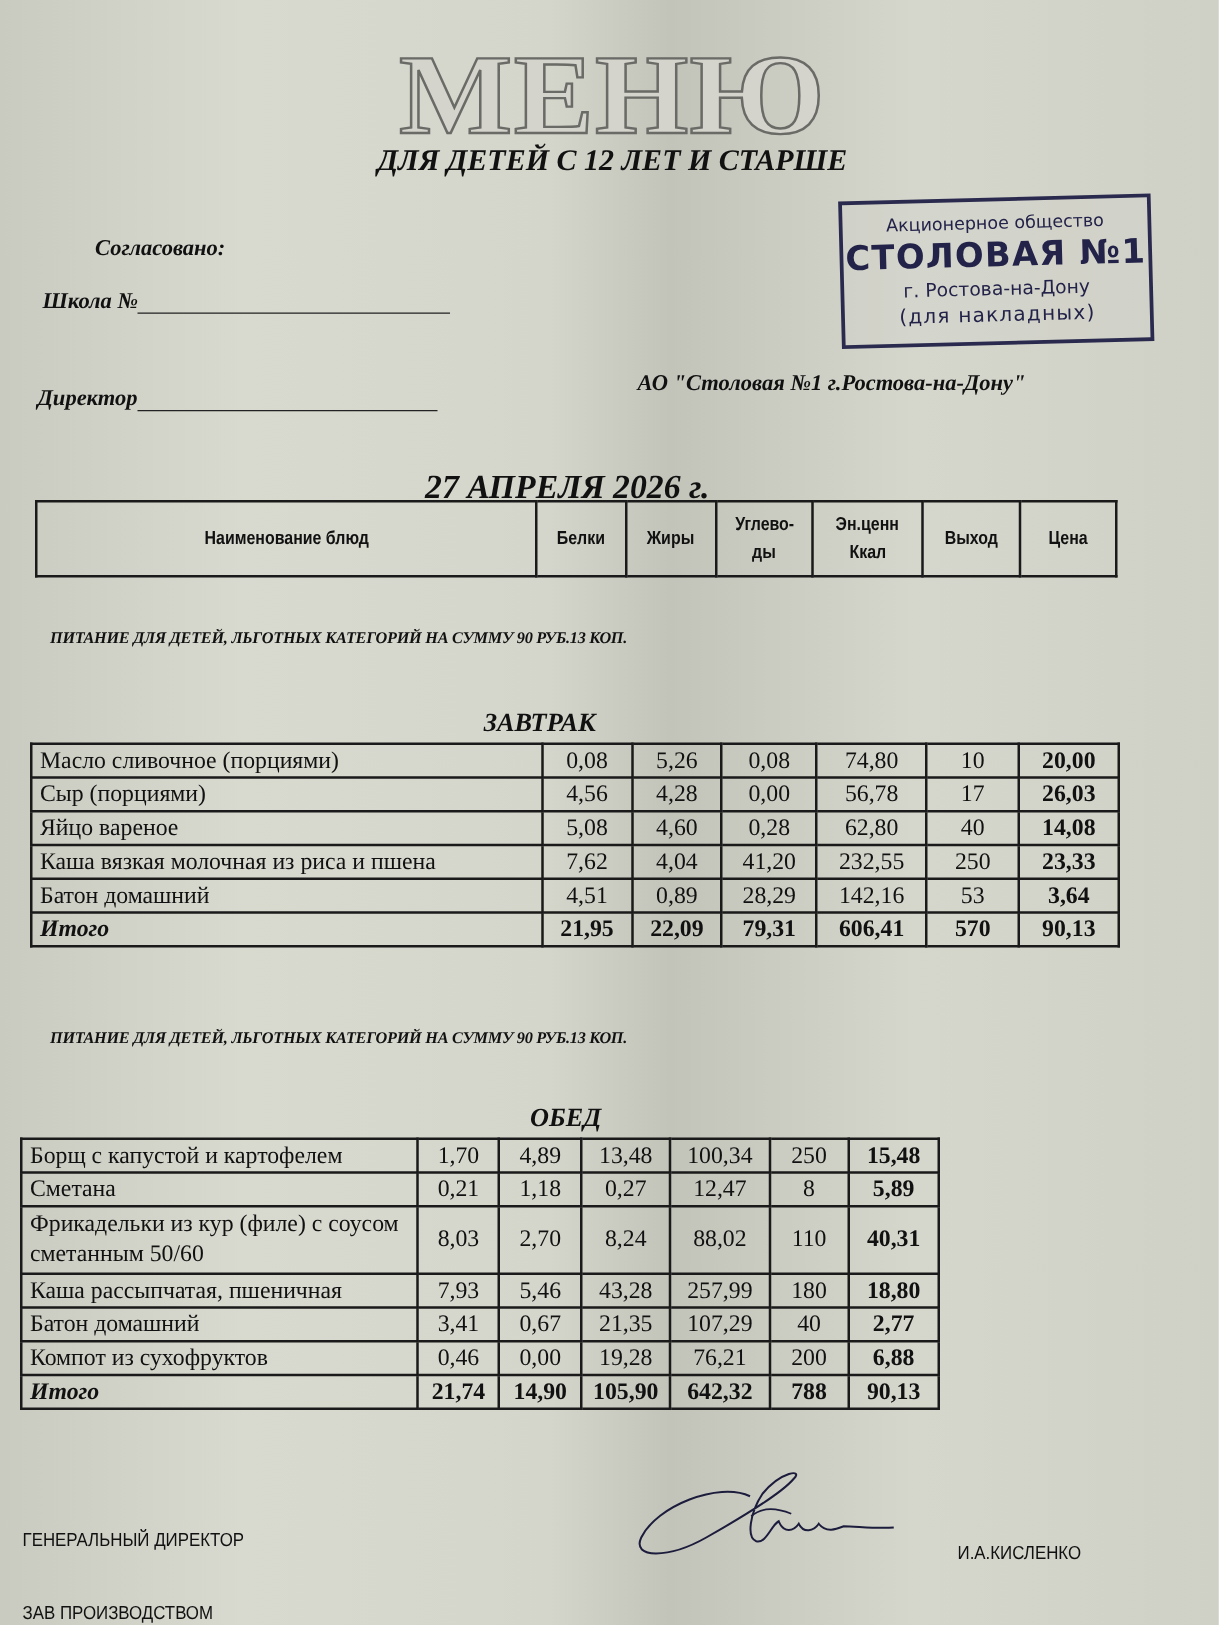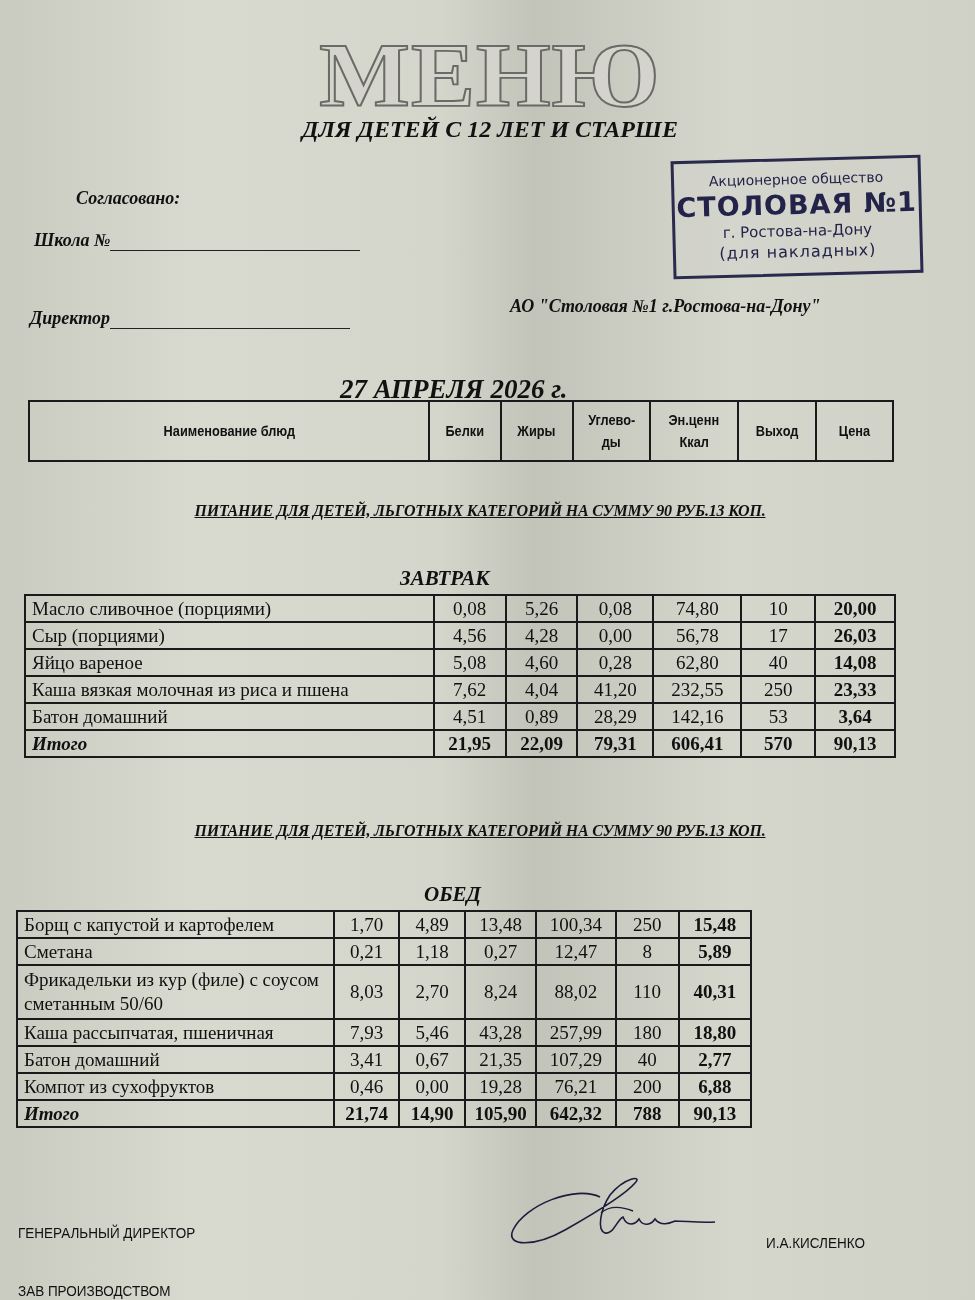--- a/index.html
+++ b/index.html
@@ -29,22 +29,22 @@
   .stamp .s2 { font-size: 27px; font-weight: bold; letter-spacing: 1px; margin-top: 2px; }
   .stamp .s3 { font-size: 15px; margin-top: 2px; }
   .stamp .s4 { font-size: 16px; margin-top: 2px; letter-spacing: 1px; }
   .org { left: 510px; top: 296px; font-size: 18px; font-style: italic; font-weight: bold; }
   .date { left: 340px; top: 362px; font-size: 27px; font-style: italic; font-weight: bold; margin-top: 12px; }
   table { border-collapse: collapse; position: absolute; }
   td, th { border: 2px solid #1a1a1a; padding: 0 4px; }
   .hdr th { font-size: 15px; font-weight: bold; text-align: center; line-height: 22px;
     font-family: "Liberation Sans", sans-serif; transform-origin: center; }
   .hdr th span { display: inline-block; transform: scaleX(0.85); }
-  .section-note { left: 40px; width: 880px; text-align: center; font-size: 16px; font-weight: bold;
-    font-style: italic; letter-spacing: -0.2px; text-decoration: underline; }
+  .section-note { left: 40px; width: 880px; font-size: 13px; font-weight: bold;
+    font-style: italic; letter-spacing: -0.2px; }
   .meal-title { font-size: 21px; font-weight: bold; font-style: italic; }
   .data td { font-size: 19px; height: 25px; line-height: 24px; text-align: center; }
   .data td.name { text-align: left; padding-left: 6px; }
   .data td.price { font-weight: bold; }
   .data tr.total td { font-weight: bold; }
   .data tr.total td.name { font-style: italic; }
   .footer-text { font-family: "Liberation Sans", sans-serif; font-size: 15px; transform: scaleX(0.9); transform-origin: left; }
 </style>
 </head>
 <body>
@@ -78,21 +78,21 @@
     <th style="width:62px;"><span>Жиры</span></th>
     <th style="width:68px;"><span>Углево-</span><br><span>ды</span></th>
     <th style="width:78px;"><span>Эн.ценн</span><br><span>Ккал</span></th>
     <th style="width:68px;"><span>Выход</span></th>
     <th style="width:68px;"><span>Цена</span></th>
   </tr>
 </tbody>
   </table>
 
 <div class="abs section-note" style="top:502px;">ПИТАНИЕ ДЛЯ ДЕТЕЙ, ЛЬГОТНЫХ КАТЕГОРИЙ  НА СУММУ  90 РУБ.13 КОП.</div>
-<div class="abs meal-title" style="left:400px; top:566px;">ЗАВТРАК</div>
+<div class="abs meal-title" style="left:387px; top:566px;">ЗАВТРАК</div>
 
 <table class="data" style="left:24px; top:594px; width:872px;">
   <colgroup>
       <col style="width:410px">
       <col style="width:72px">
       <col style="width:72px">
       <col style="width:76px">
       <col style="width:88px">
       <col style="width:74px">
       <col style="width:80px">

